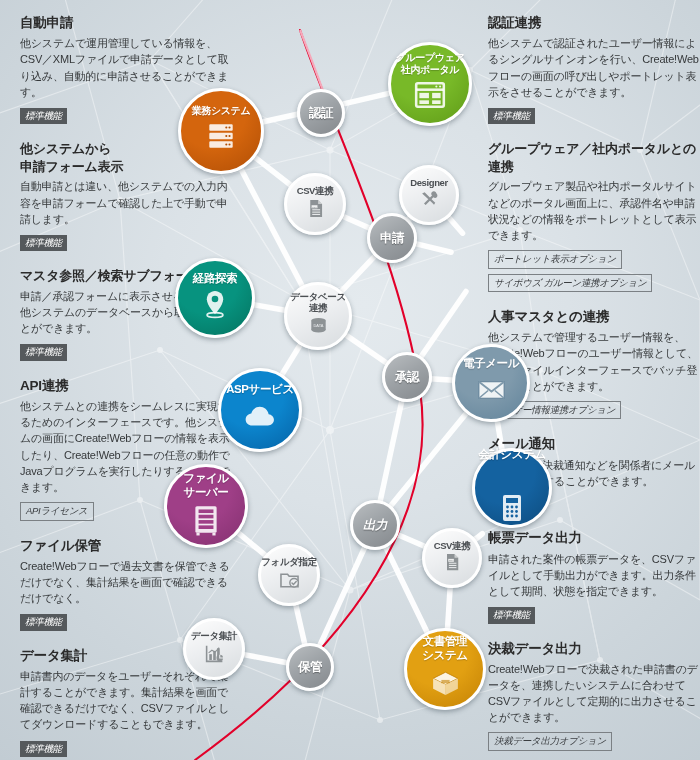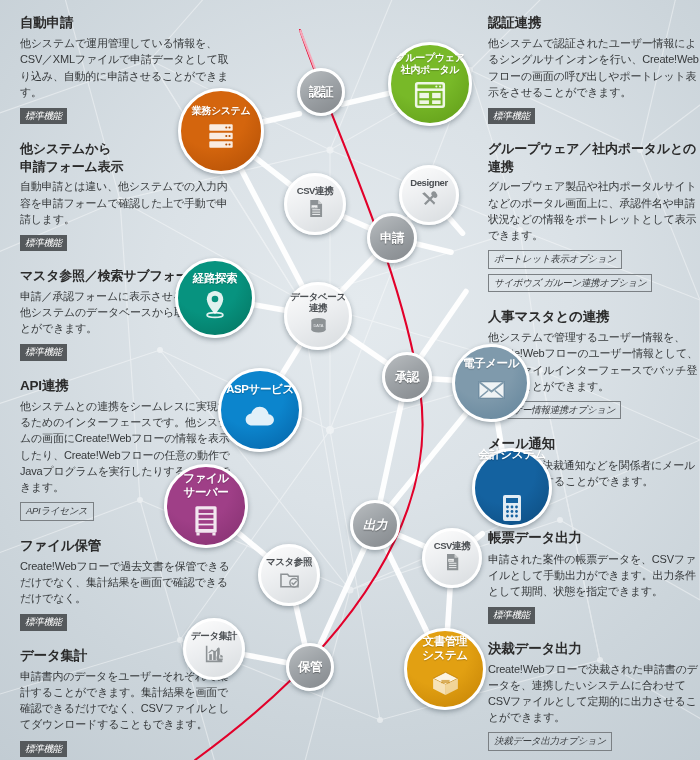--- a/index.html
+++ b/index.html
@@ -296,21 +296,21 @@
     </div>
     <div class="node mid" style="left: 404px; top: 628px; width: 82px; height: 82px; background: radial-gradient(circle at 38% 28%, rgb(226, 160, 18) 0%, rgb(226, 160, 18) 45%, rgb(195, 129, 4) 100%);">
       <div class="lbl">文書管理<br>システム</div>
       <span class="ico"><svg width="33" height="33" viewBox="0 0 32 32">
           <path d="M4 12l12-6 12 6-12 6z" fill="rgba(255,255,255,.88)" stroke="#c38104" stroke-width=".8"></path>
           <path d="M4 12v10l12 6V18z" fill="rgba(255,255,255,.88)" opacity=".8"></path>
           <path d="M28 12v10l-12 6V18z" fill="rgba(255,255,255,.88)" opacity=".65"></path>
           <rect x="12" y="13.5" width="8" height="3.2" fill="#c38104" opacity=".6"></rect>
         </svg></span>
     </div>
-    <div class="node gray" style="left: 297px; top: 68px; width: 48px; height: 48px; justify-content: center;">
+    <div class="node gray" style="left: 297px; top: 89px; width: 48px; height: 48px; justify-content: center;">
       <div class="lbl">認証</div>
     </div>
     <div class="node gray" style="left: 367px; top: 213px; width: 50px; height: 50px;">
       <div class="lbl">申請</div>
     </div>
     <div class="node gray" style="left: 382px; top: 352px; width: 50px; height: 50px;">
       <div class="lbl">承認</div>
     </div>
     <div class="node gray" style="left: 350px; top: 500px; width: 50px; height: 50px; font-style: italic;">
       <div class="lbl">出力</div>
@@ -357,21 +357,21 @@
           <g stroke="#f2f4f5" stroke-width="1.5">
             <line x1="11" y1="18" x2="23" y2="18"></line>
             <line x1="11" y1="21.5" x2="23" y2="21.5"></line>
             <line x1="11" y1="25" x2="23" y2="25"></line>
           </g>
           <rect x="10" y="11" width="9" height="4.6" fill="#fff" opacity=".85"></rect>
           <text x="14.5" y="14.9" font-size="3.8" text-anchor="middle" fill="#8d9295" font-family="sans-serif">CSV</text>
         </svg></span>
     </div>
     <div class="node lite" style="left: 258px; top: 544px; width: 62px; height: 62px;">
-      <div class="lbl">マスタ参照</div>
+      <div class="lbl">フォルダ指定</div>
       <span class="ico"><svg width="21" height="21" viewBox="0 0 32 32">
           <path d="M3 8h10l2.5 3H29v16H3z" fill="none" stroke="#8d9295" stroke-width="2.4"></path>
           <circle cx="23" cy="21" r="6.5" fill="#eceef0" stroke="#8d9295" stroke-width="2.2"></circle>
           <path d="M19.8 21.2l2.2 2.3 4.2-4.6" fill="none" stroke="#8d9295" stroke-width="2.2" stroke-linecap="round"></path>
         </svg></span>
     </div>
     <div class="node lite" style="left: 183px; top: 618px; width: 62px; height: 62px;">
       <div class="lbl">データ集計</div>
       <span class="ico"><svg width="21" height="21" viewBox="0 0 32 32">
           <path d="M4 4v24h24" fill="none" stroke="#8d9295" stroke-width="2.4"></path>

